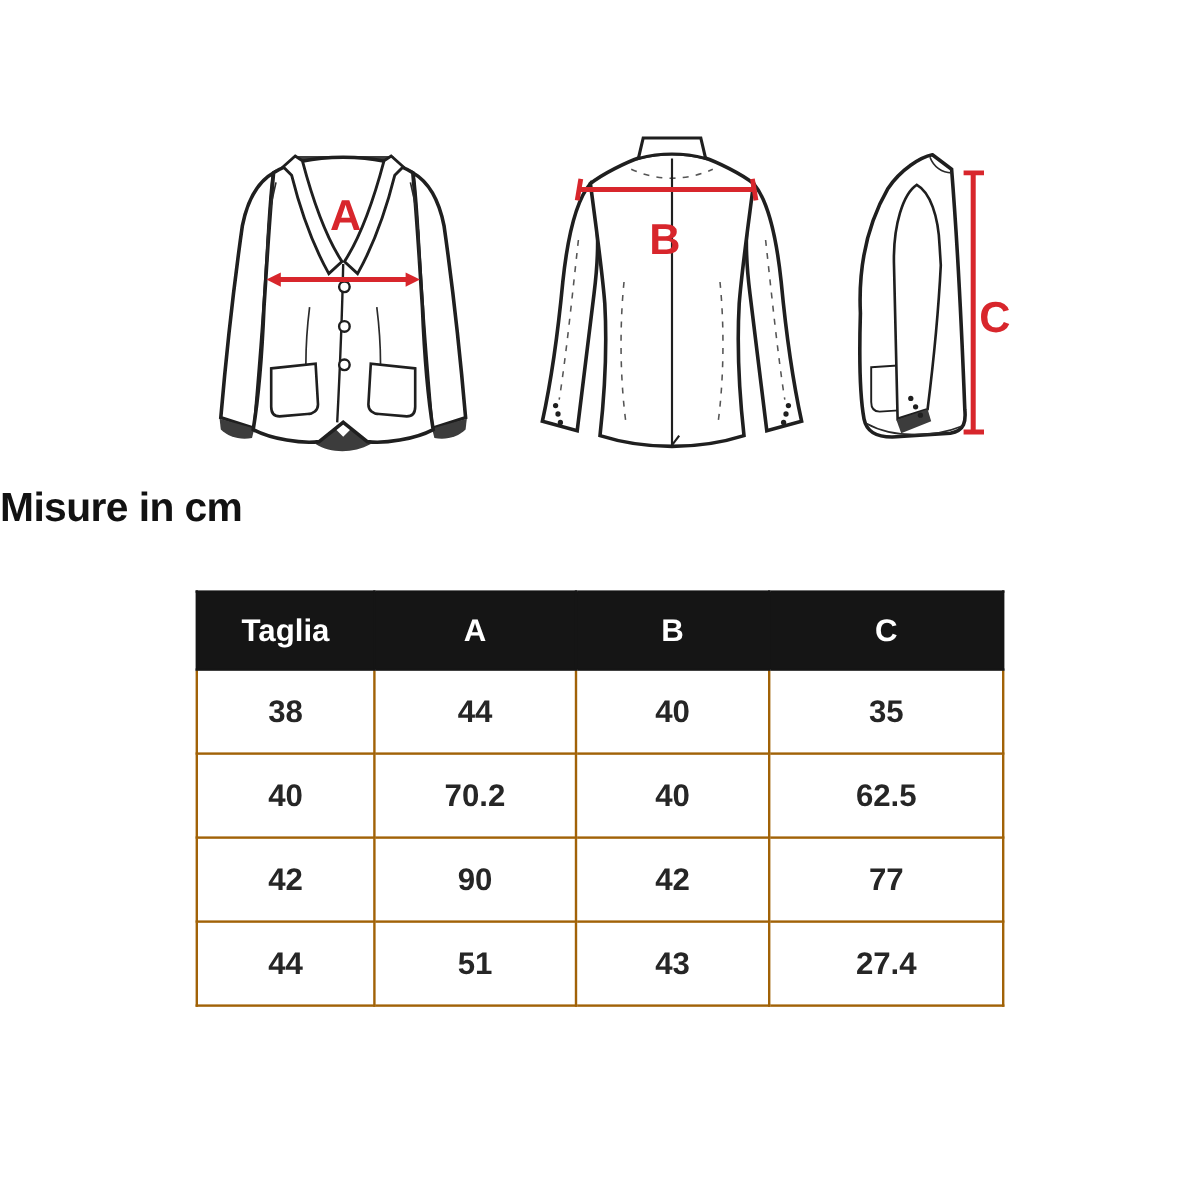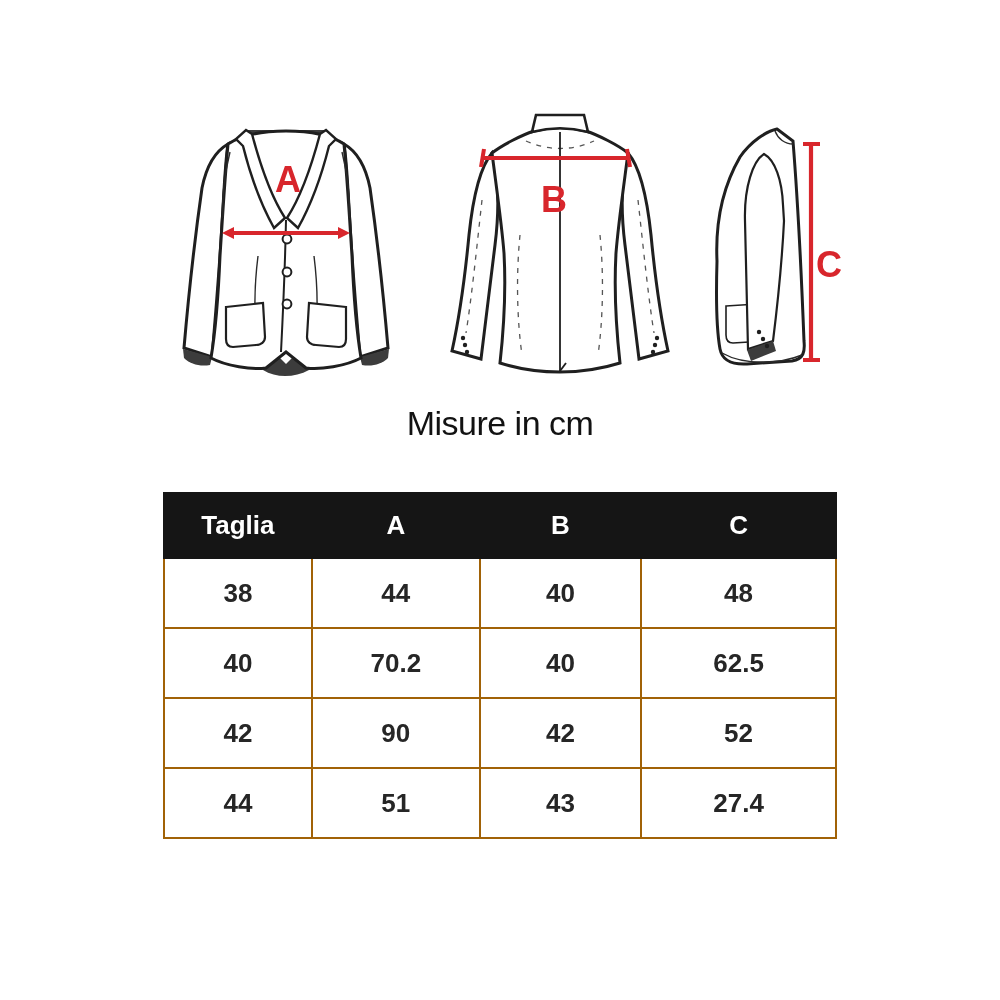--- a/index.html
+++ b/index.html
@@ -9,21 +9,21 @@
     font-family: "Liberation Sans", "DejaVu Sans", sans-serif;
   }
   .canvas { position: relative; width: 1000px; height: 1000px; background: #fff; overflow: hidden; }
   .view-svg { position: absolute; }
   #front-view { left: 160px; top: 108px; width: 260px; height: 280px; }
   #back-view  { left: 430px; top: 105px; width: 260px; height: 285px; }
   #side-view  { left: 695px; top: 103px; width: 180px; height: 290px; }
 
   .page-title {
     position: absolute; left: 0; top: 404px; width: 1000px;
-    text-align: center; font-size: 34px; font-weight: normal;
+    font-size: 34px; font-weight: bold;
     letter-spacing: -0.5px; color: #121212;
   }
 
   table.size-table {
     position: absolute; left: 163px; top: 492px; width: 674px;
     border-collapse: collapse; table-layout: fixed;
     border: 2px solid #1c1c1c;
   }
   .size-table col.c-taglia { width: 22%; }
   .size-table col.c-a { width: 25%; }
@@ -158,33 +158,33 @@
         <th>A</th>
         <th>B</th>
         <th>C</th>
       </tr>
     </thead>
     <tbody>
       <tr>
         <td>38</td>
         <td>44</td>
         <td>40</td>
-        <td>48</td>
+        <td>35</td>
       </tr>
       <tr>
         <td>40</td>
         <td>70.2</td>
         <td>40</td>
         <td>62.5</td>
       </tr>
       <tr>
         <td>42</td>
         <td>90</td>
         <td>42</td>
-        <td>52</td>
+        <td>77</td>
       </tr>
       <tr>
         <td>44</td>
         <td>51</td>
         <td>43</td>
         <td>27.4</td>
       </tr>
     </tbody>
   </table>
 

